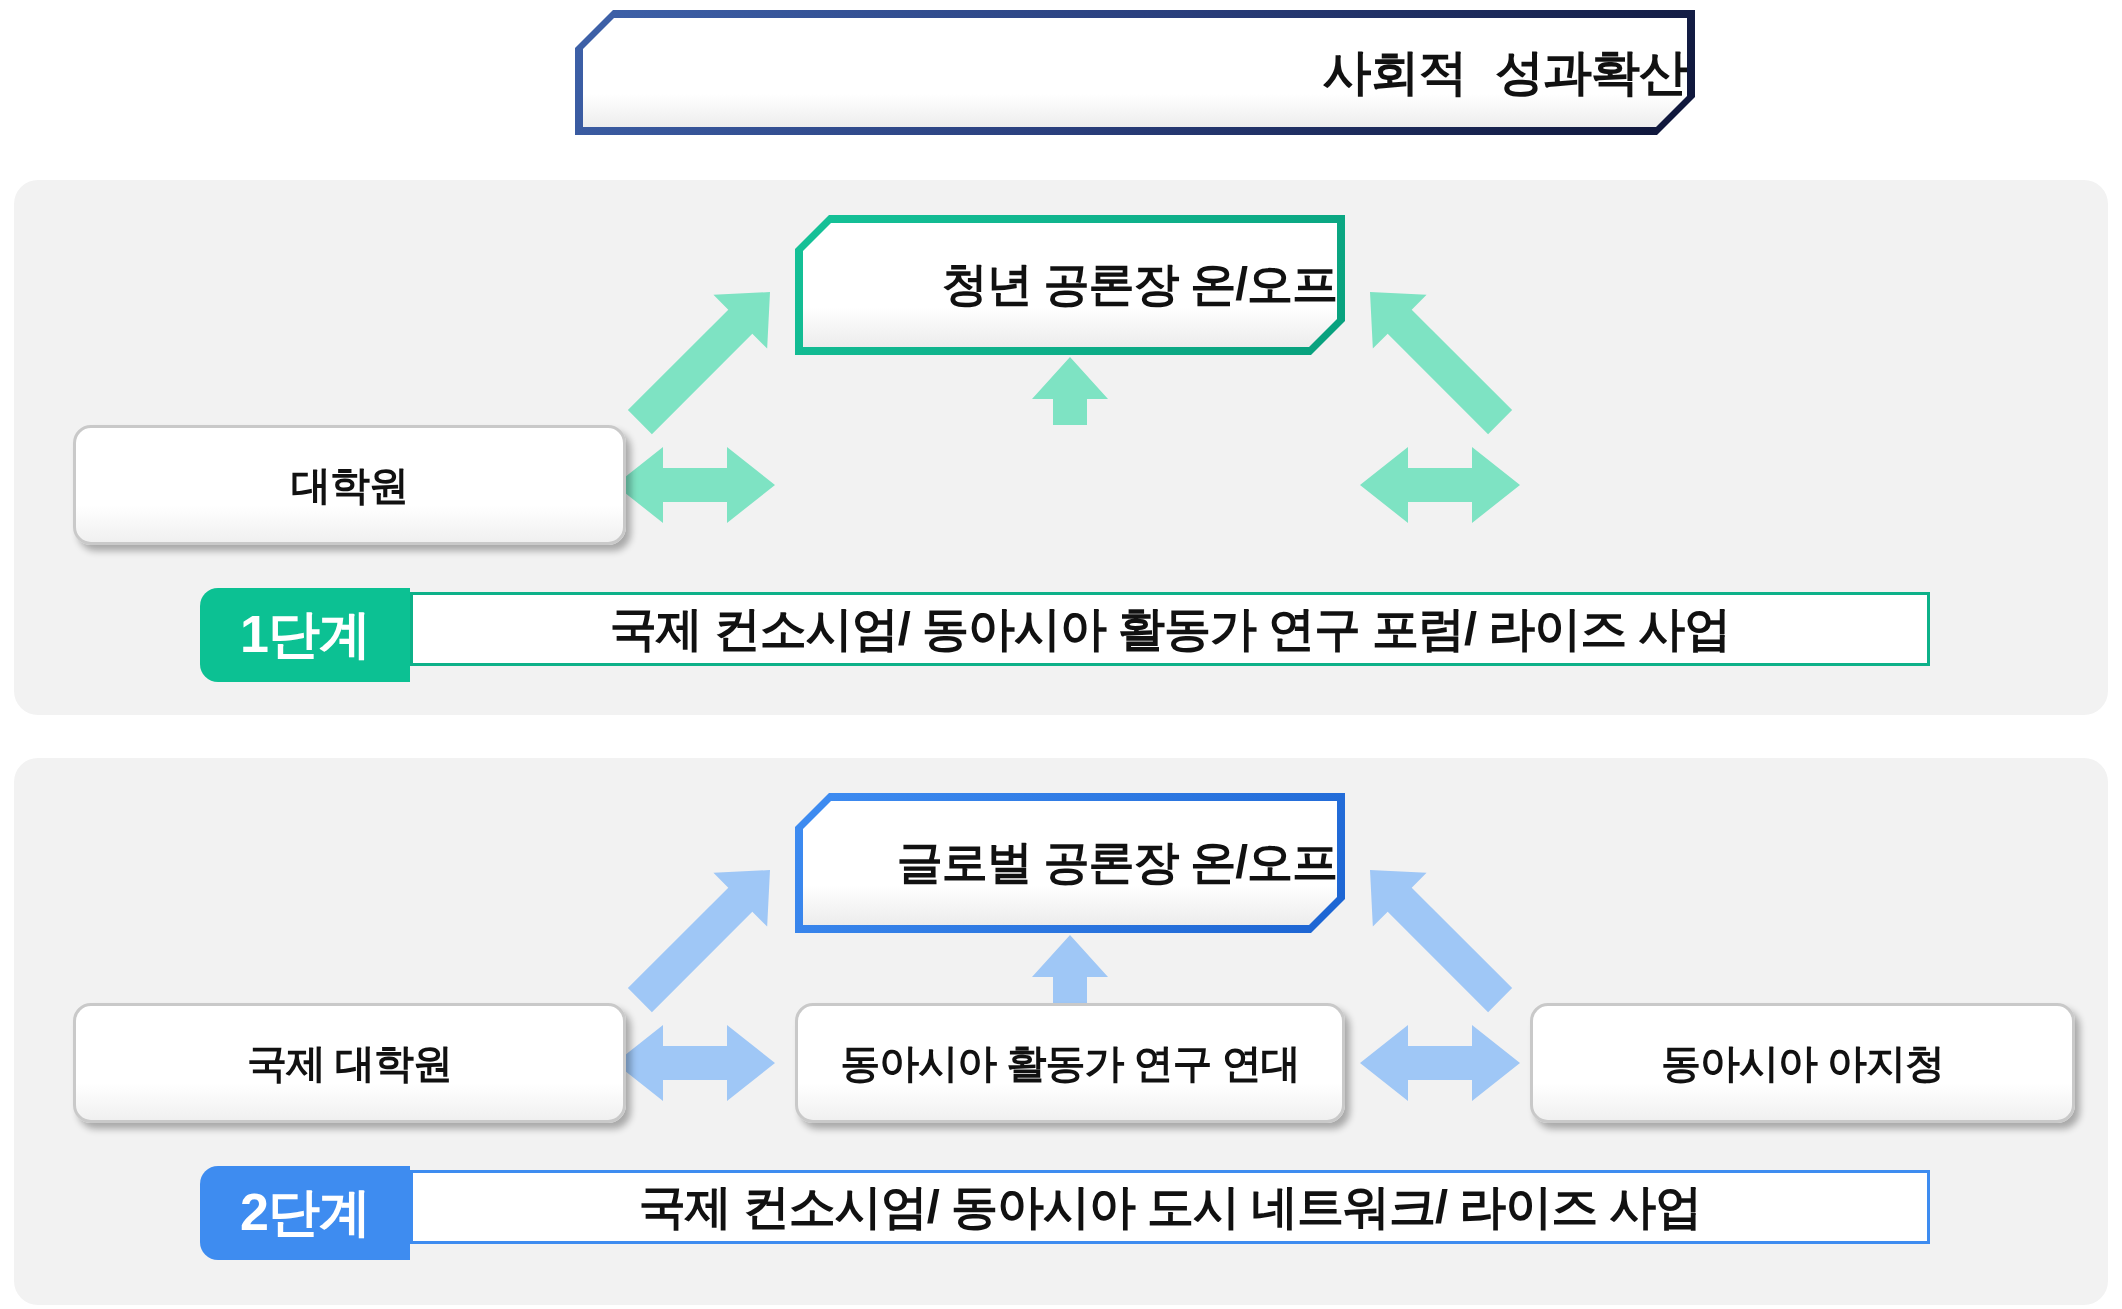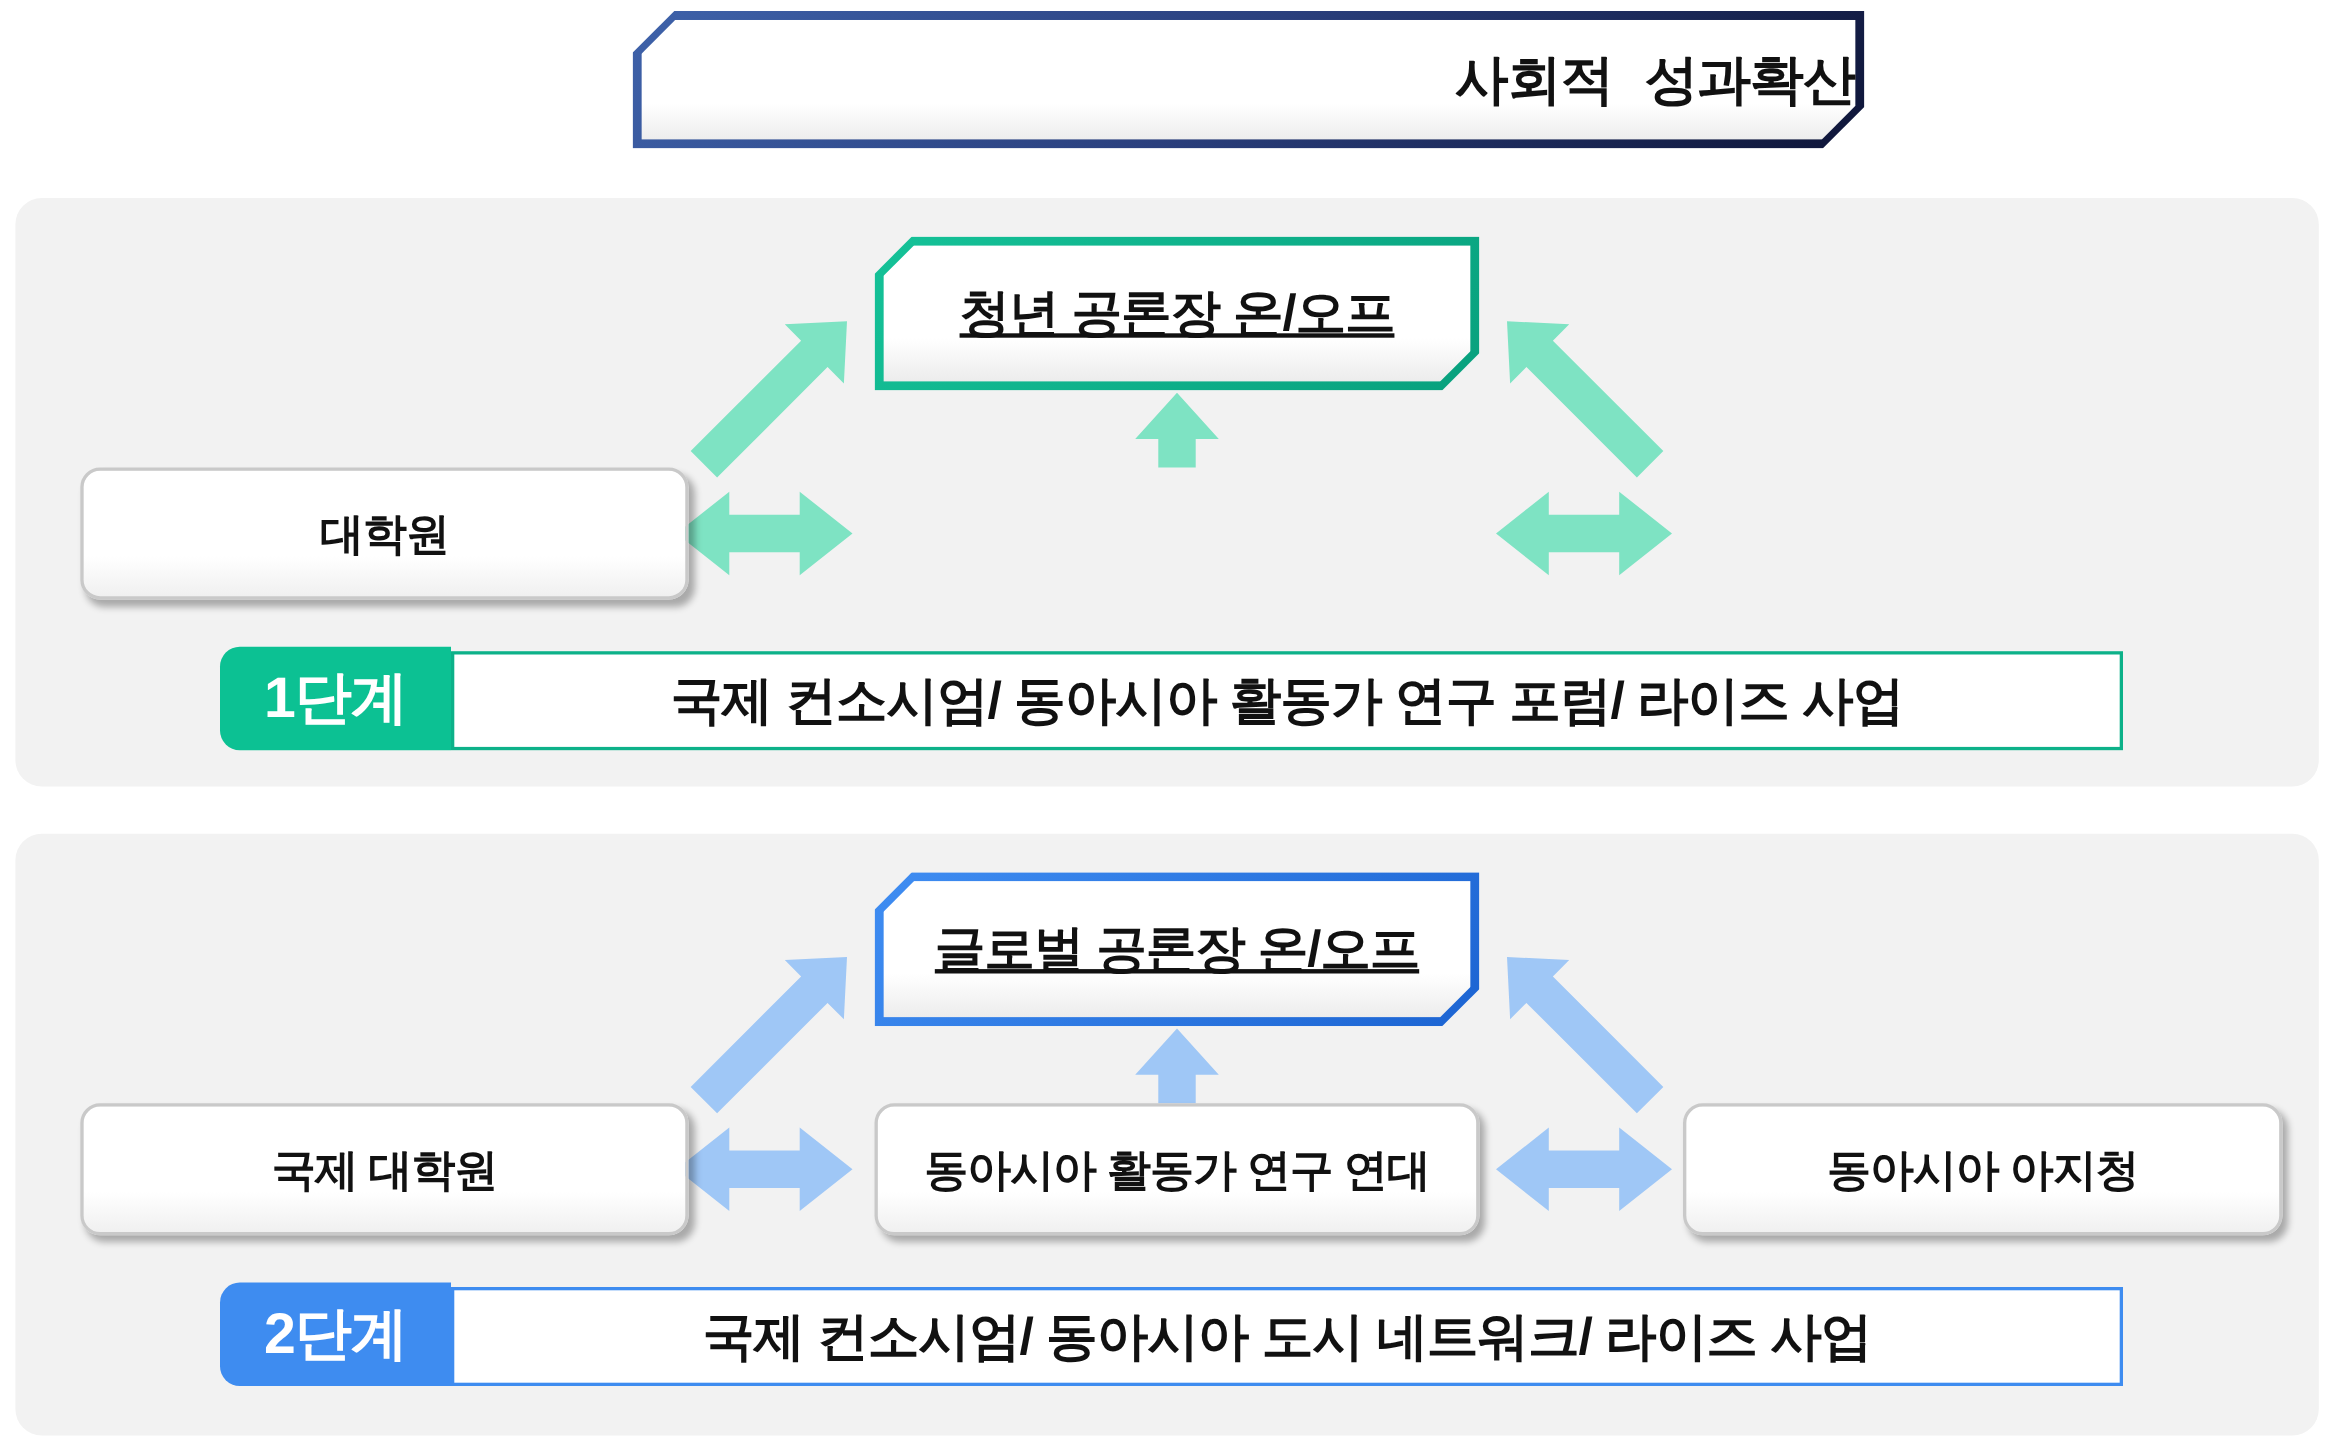--- a/index.html
+++ b/index.html
@@ -36,21 +36,21 @@
   .main-box{
     position:absolute;left:781px;top:35px;width:550px;height:140px;
     clip-path:polygon(34px 0,100% 0,100% calc(100% - 34px),calc(100% - 34px) 100%,0 100%,0 34px);
   }
   .panel.s1 .main-box{background:linear-gradient(135deg,var(--green-border-light) 0%,var(--green-border-dark) 100%);}
   .panel.s2 .main-box{background:linear-gradient(135deg,var(--blue-border-light) 0%,var(--blue-border-dark) 100%);}
   .main-inner{
     position:absolute;inset:8px;
     background:linear-gradient(180deg,#ffffff 68%,#ececec 100%);
     clip-path:polygon(28px 0,100% 0,100% calc(100% - 28px),calc(100% - 28px) 100%,0 100%,0 28px);
-    display:flex;align-items:center;justify-content:center;text-decoration:underline;
+    display:flex;align-items:center;justify-content:flex-end;
   }
   .main-text{font-size:46px;font-weight:bold;letter-spacing:-1px;}
   
   .card{
     position:absolute;top:245px;height:120px;
     background:linear-gradient(180deg,#ffffff 68%,#f0f0f0 100%);
     border:3px solid #c9c9c9;border-radius:18px;
     box-shadow:5px 6px 7px rgba(0,0,0,0.30);
     display:flex;align-items:center;justify-content:center;
     box-sizing:border-box;
@@ -66,21 +66,21 @@
   
   .stage-label{
     position:absolute;left:186px;top:408px;width:210px;height:94px;
     border-radius:18px 0 0 18px;
     display:flex;align-items:center;justify-content:center;
     color:#ffffff;font-size:52px;font-weight:bold;z-index:2;letter-spacing:-1px;
   }
   .panel.s1 .stage-label{background:var(--green-label);}
   .panel.s2 .stage-label{background:var(--blue-label);}
   .stage-bar{
-    position:absolute;left:396px;top:412px;width:1520px;height:90px;
+    position:absolute;left:396px;top:412px;width:1520px;height:74px;
     background:#ffffff;box-sizing:border-box;z-index:1;
     display:flex;align-items:center;justify-content:center;
   }
   .panel.s1 .stage-bar{border:3px solid var(--green-bar-border);}
   .panel.s2 .stage-bar{border:3px solid var(--blue-bar-border);}
   .stage-bar-text{font-size:47px;font-weight:bold;letter-spacing:-1px;}
 </style>
 </head>
 <body>
 

